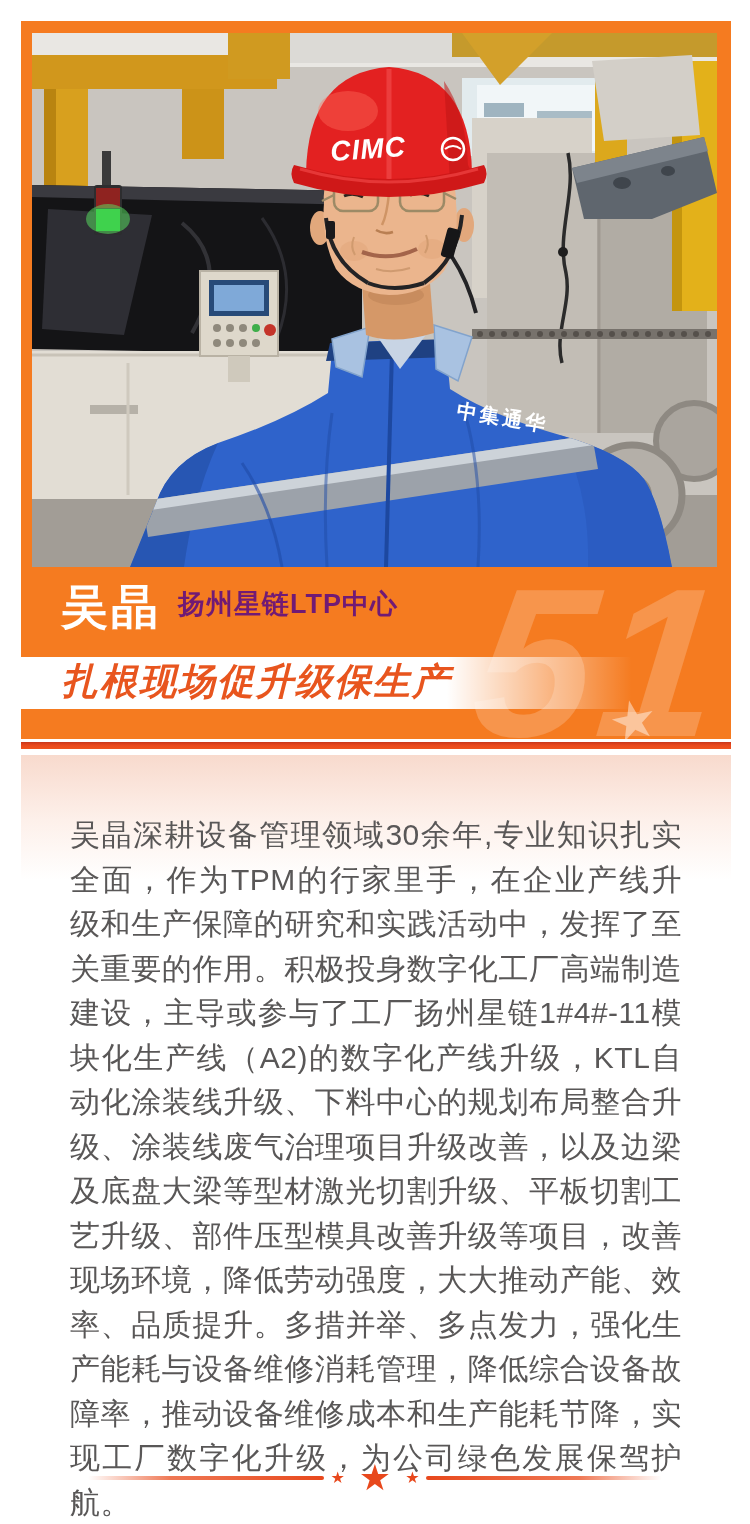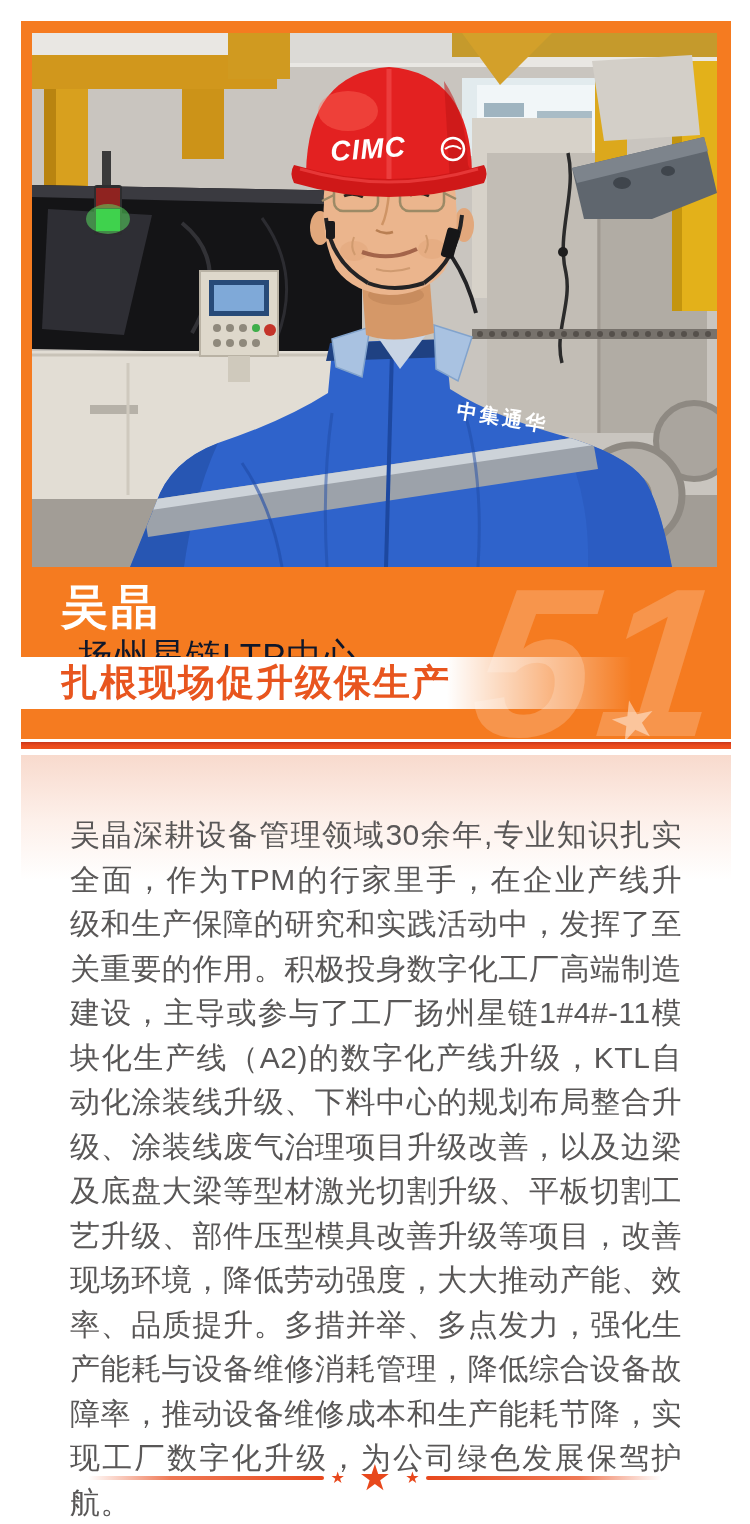--- a/index.html
+++ b/index.html
@@ -23,33 +23,33 @@
     font-size:212px;line-height:200px;font-weight:bold;font-style:italic;
     letter-spacing:6px;color:rgba(255,255,255,0.20);
     transform:skewX(-6deg);user-select:none;
   }
   .watermark-star{
     position:absolute;left:588px;top:668px;
     font-size:54px;font-style:normal;color:rgba(255,255,255,0.45);
     transform:rotate(-12deg);
   }
   .name-row{
-    position:absolute;left:40px;top:560px;display:flex;align-items:flex-start;flex-direction:column;
+    position:absolute;left:40px;top:560px;display:flex;align-items:center;
   }
   .person-name{
     color:#ffffff;font-size:47px;font-weight:bold;letter-spacing:3px;line-height:1.1;
   }
   .person-affiliation{
-    color:#0f172a;font-size:35px;font-weight:400;letter-spacing:1px;
+    color:#701a75;font-size:27px;font-weight:700;letter-spacing:1px;
     margin-left:17px;padding-bottom:5px;
   }
   .slogan-banner{
     position:absolute;left:0;top:636px;width:710px;height:52px;
     background:linear-gradient(90deg,#ffffff 0%,#ffffff 60%,rgba(255,255,255,0) 86%);
-    display:flex;align-items:center;
+    display:flex;align-items:flex-start;font-style:italic;
   }
   .slogan-text{
     color:#e8551e;font-size:37px;font-weight:bold;letter-spacing:2px;
     padding-left:40px;
   }
   
   .red-divider{
     position:absolute;left:21px;top:742px;width:710px;height:7px;
     background:linear-gradient(180deg,#c8371b 0%,#e8481c 45%,#ee541d 100%);
   }

